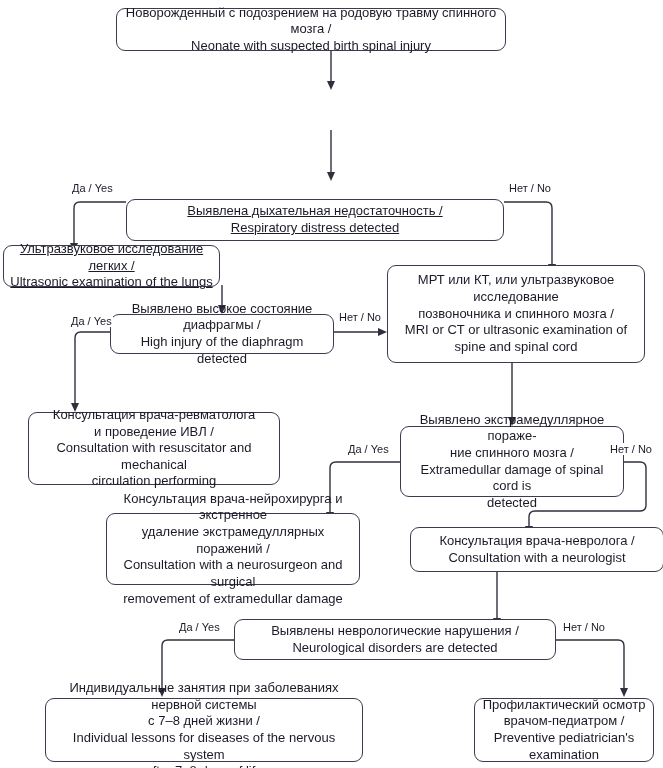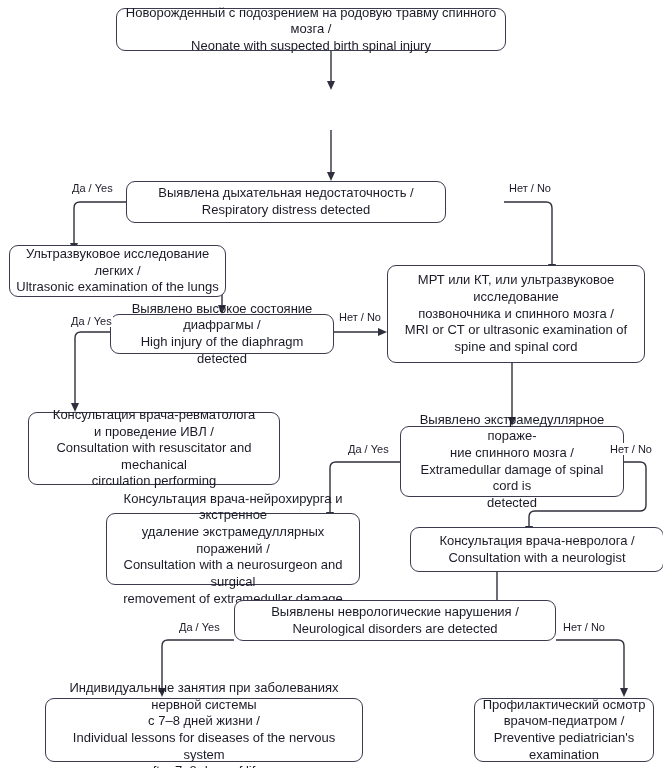--- a/index.html
+++ b/index.html
@@ -110,26 +110,26 @@
     <path d="M556,640 L618,640 Q624,640 624,646 L624,688"></path>
     <polygon points="624,697 620,688 628,688"></polygon>
   </svg>
 
   <div class="node" style="left:116px; top:8px; width:390px; height:43px;">
     <span class="txt">Новорожденный с подозрением на родовую травму спинного мозга /
 Neonate with suspected birth spinal injury</span>
   </div>
 
 
-  <div class="node" style="left:126px; top:181px; width:320px; height:42px;">
+  <div class="node" style="left:126px; top:199px; width:378px; height:42px;text-decoration:underline;">
     <span class="txt">Выявлена дыхательная недостаточность /
 Respiratory distress detected</span>
   </div>
 
-  <div class="node" style="left:9px; top:245px; width:217px; height:52px;">
+  <div class="node" style="left:3px; top:245px; width:217px; height:42px;text-decoration:underline;">
     <span class="txt">Ультразвуковое исследование легких /
 Ultrasonic examination of the lungs</span>
   </div>
 
   <div class="node" style="left:387px; top:265px; width:258px; height:98px;">
     <span class="txt">МРТ или КТ, или ультразвуковое исследование
 позвоночника и спинного мозга /
 MRI or CT or ultrasonic examination of
 spine and spinal cord</span>
   </div>
@@ -158,21 +158,21 @@
 удаление экстрамедуллярных поражений /
 Consultation with a neurosurgeon and surgical
 removement of extramedullar damage</span>
   </div>
 
   <div class="node" style="left:410px; top:527px; width:254px; height:45px;">
     <span class="txt">Консультация врача-невролога /
 Consultation with a neurologist</span>
   </div>
 
-  <div class="node" style="left:234px; top:600px; width:322px; height:41px;">
+  <div class="node" style="left:234px; top:619px; width:322px; height:41px;">
     <span class="txt">Выявлены неврологические нарушения /
 Neurological disorders are detected</span>
   </div>
 
   <div class="node" style="left:45px; top:698px; width:318px; height:64px;">
     <span class="txt">Индивидуальные занятия при заболеваниях нервной системы
 с 7–8 дней жизни /
 Individual lessons for diseases of the nervous system
 after 7–8 days of life</span>
   </div>

